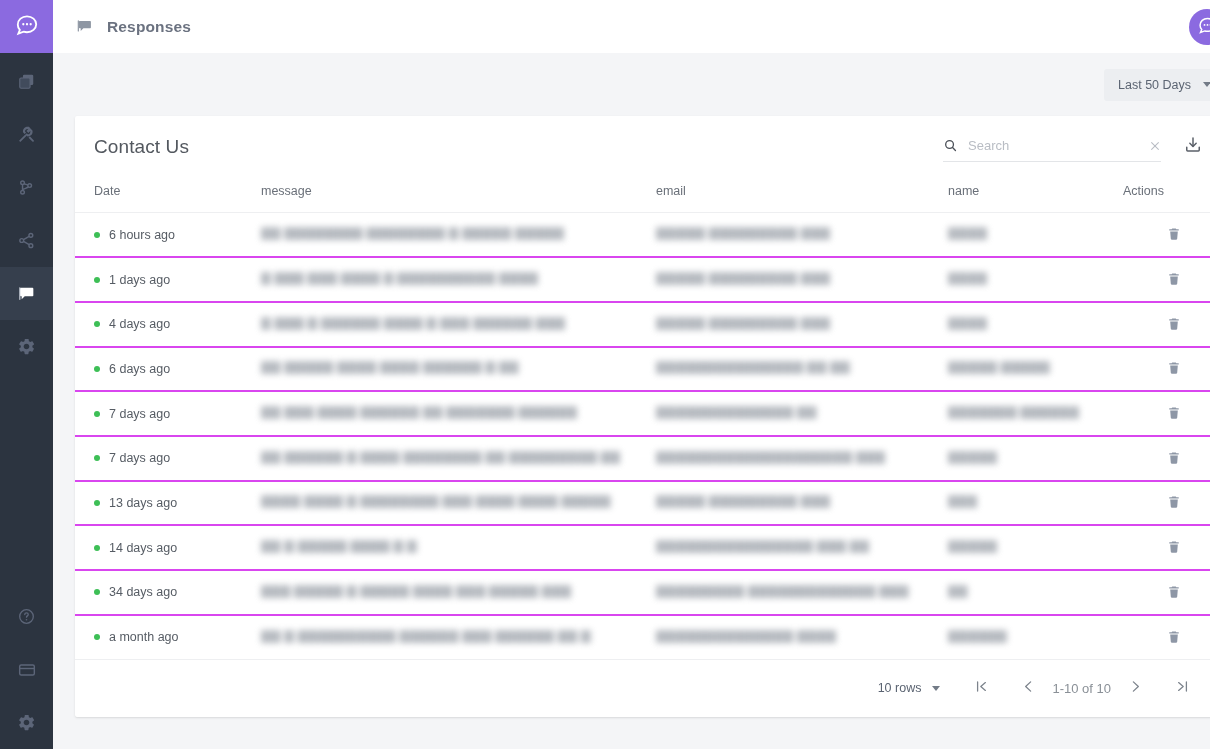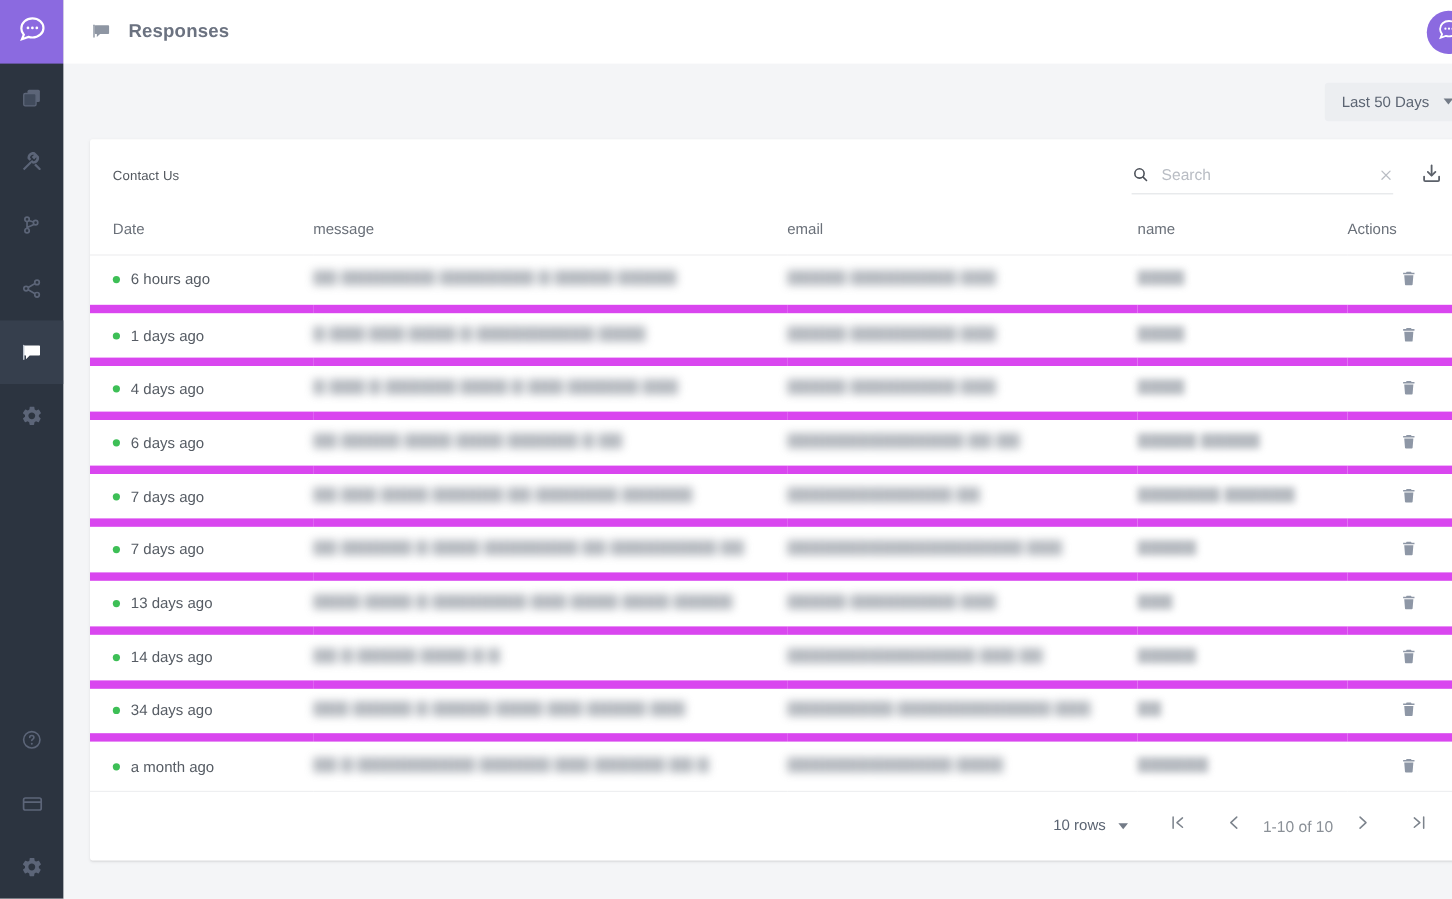--- a/index.html
+++ b/index.html
@@ -131,21 +131,21 @@
   }
 
   .card-head {
     height: 62px;
     display: flex;
     align-items: center;
     padding: 0 20px 0 19px;
     position: relative;
   }
   .card-title {
-    font-size: 11px;
+    font-size: 19px;
     color: #53585f;
     font-weight: 400;
     letter-spacing: .1px;
   }
   .card-head-right {
     margin-left: auto;
     display: flex;
     align-items: center;
     gap: 0px;
   }
@@ -186,21 +186,21 @@
     text-align: left;
     font-weight: 400;
     font-size: 12.5px;
     color: #6a7079;
     padding: 6px 0 14px 0;
     border-bottom: 1px solid #eeeff1;
   }
   table.resp-table td {
     padding: 0;
     height: 44.7px;
-    border-bottom: 7px solid #d946ef;
+    border-bottom: 2px solid #d946ef;
     vertical-align: middle;
   }
   tbody tr:last-child td { border-bottom: 1px solid #eeeff1; }
 
   .col-date   { width: 186px; padding-left: 19px !important; }
   .col-msg    { width: 395px; }
   .col-email  { width: 292px; }
   .col-name   { width: 175px; }
   .col-act    { width: 100px; text-align: right; padding-right: 38px !important; }
 

